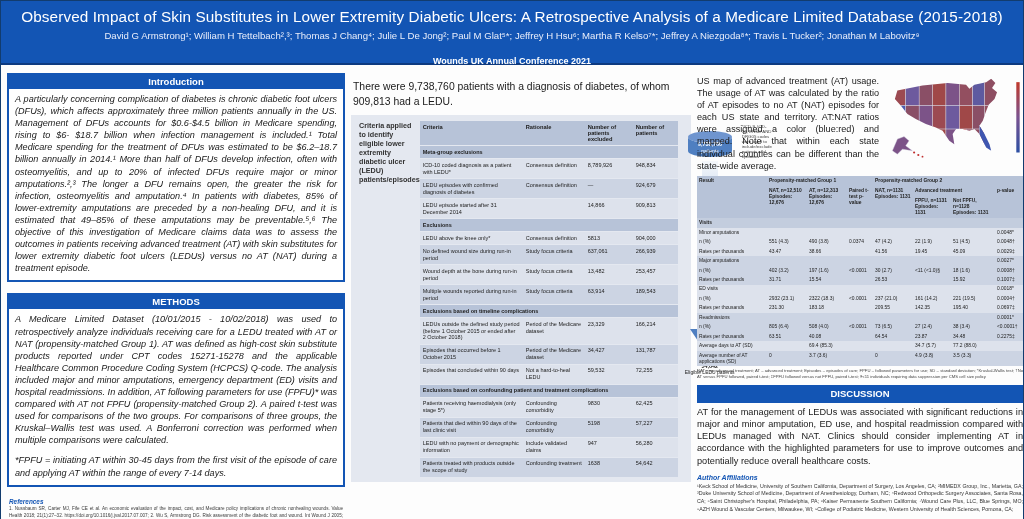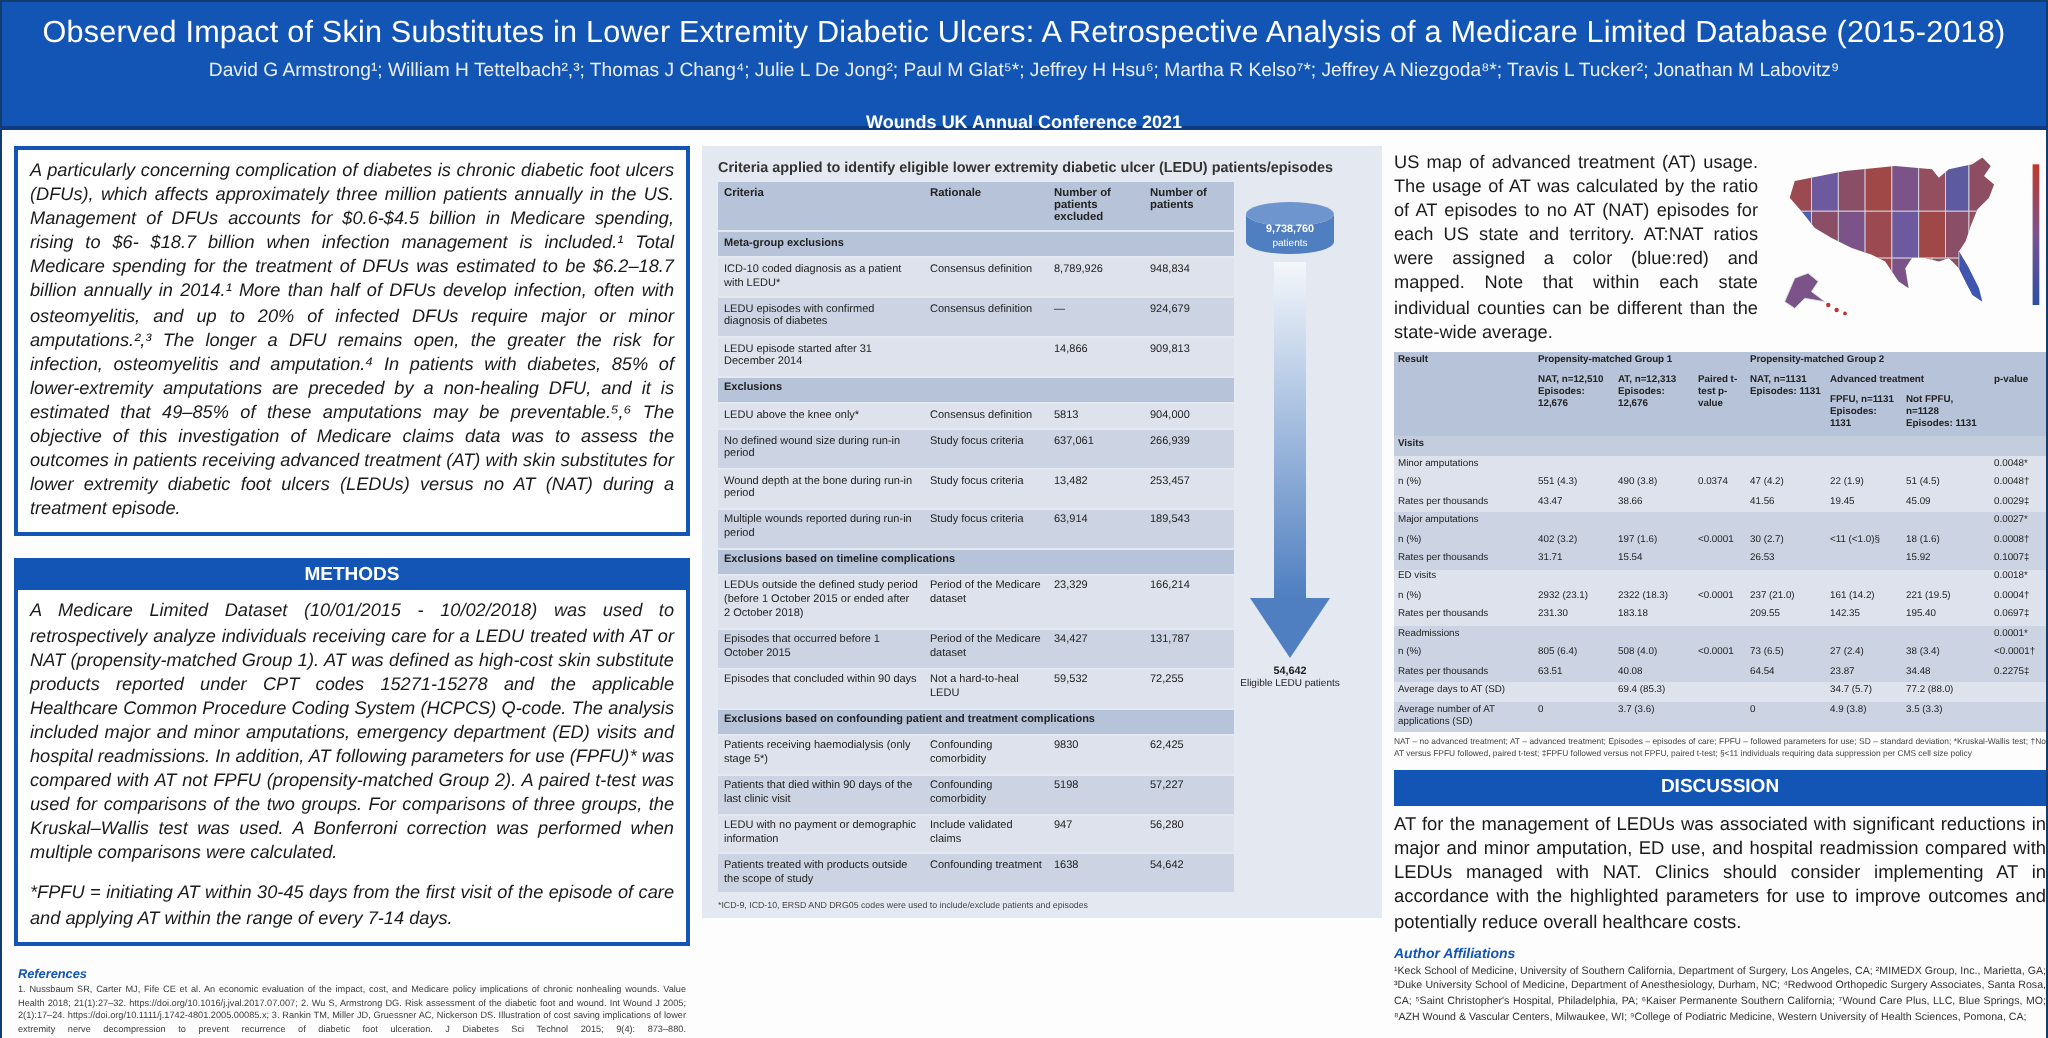--- a/index.html
+++ b/index.html
@@ -22,21 +22,21 @@
   .panel { border:2px solid #1355b4; margin-bottom:11px; background:#fff; }
   .bar { background:#1355b4; color:#fff; font-weight:bold; font-size:9.5px; text-align:center; padding:1px 0 2px 0; }
   .panel .body { padding:4px 6px 6px 6px; font-size:9.1px; line-height:1.33; text-align:justify;font-style:italic; }
   .plainbar { background:#1355b4; color:#fff; font-weight:bold; font-size:9.5px; text-align:center; padding:1px 0 2px 0; border:2px solid #1355b4; }
 
   .refs-h { color:#1355b4; font-weight:bold; font-style:italic; font-size:6.4px; margin:2px 0 1px 2px; }
   .refs-b { font-size:4.6px; line-height:1.5; color:#3a3a3a; text-align:justify; padding:0 2px; }
 
   
   .res-intro { font-size:10.4px; line-height:1.45; margin:6px 2px 6px 2px; }
-  .figure { background:#e4e8f0; padding:6px 18px 4px 8px; display:flex; flex-direction:column; }
+  .figure { background:#e4e8f0; padding:6px 18px 4px 8px; display:flex; }
   .fig-cap { font-size:7.2px; font-weight:bold; color:#333; margin-bottom:3px; }
   .fig-flex { display:flex; }
   .crit-table { border-collapse:collapse; width:258px; table-layout:fixed; }
   .crit-table th { background:#b7c3d8; font-size:5.7px; font-weight:bold; text-align:left; padding:3px 3px; vertical-align:top; color:#222; }
   .crit-table td { font-size:5.5px; padding:2.6px 3px; vertical-align:top; line-height:1.25; color:#222; }
   .crit-table .row-section td { background:#b7c3d8; font-weight:bold; }
   .crit-table .band-a td { background:#dde2ec; }
   .crit-table .band-b td { background:#ccd4e3; }
   .crit-table tr { border-bottom:1px solid #e4e8f0; }
   .fig-foot { font-size:4.4px; color:#444; margin-top:3px; }
@@ -69,34 +69,36 @@
   <div class="hdr">
     <div class="title">Observed Impact of Skin Substitutes in Lower Extremity Diabetic Ulcers: A Retrospective Analysis of a Medicare Limited Database (2015-2018)</div>
     <div class="authors">David G Armstrong¹; William H Tettelbach²,³; Thomas J Chang⁴; Julie L De Jong²; Paul M Glat⁵*; Jeffrey H Hsu⁶; Martha R Kelso⁷*; Jeffrey A Niezgoda⁸*; Travis L Tucker²; Jonathan M Labovitz⁹</div>
     <div class="conf">Wounds UK Annual Conference 2021</div>
   </div>
 
   <div class="cols">
 
     <div class="col-left">
       <div class="panel">
+        <div class="bar">Introduction</div>
         <div class="body">A particularly concerning complication of diabetes is chronic diabetic foot ulcers (DFUs), which affects approximately three million patients annually in the US. Management of DFUs accounts for $0.6-$4.5 billion in Medicare spending, rising to $6- $18.7 billion when infection management is included.¹ Total Medicare spending for the treatment of DFUs was estimated to be $6.2–18.7 billion annually in 2014.¹ More than half of DFUs develop infection, often with osteomyelitis, and up to 20% of infected DFUs require major or minor amputations.²,³ The longer a DFU remains open, the greater the risk for infection, osteomyelitis and amputation.⁴ In patients with diabetes, 85% of lower-extremity amputations are preceded by a non-healing DFU, and it is estimated that 49–85% of these amputations may be preventable.⁵,⁶ The objective of this investigation of Medicare claims data was to assess the outcomes in patients receiving advanced treatment (AT) with skin substitutes for lower extremity diabetic foot ulcers (LEDUs) versus no AT (NAT) during a treatment episode.</div>
       </div>
       <div class="panel">
         <div class="bar">METHODS</div>
         <div class="body">
           <div>A Medicare Limited Dataset (10/01/2015 - 10/02/2018) was used to retrospectively analyze individuals receiving care for a LEDU treated with AT or NAT (propensity-matched Group 1). AT was defined as high-cost skin substitute products reported under CPT codes 15271-15278 and the applicable Healthcare Common Procedure Coding System (HCPCS) Q-code. The analysis included major and minor amputations, emergency department (ED) visits and hospital readmissions. In addition, AT following parameters for use (FPFU)* was compared with AT not FPFU (propensity-matched Group 2). A paired t-test was used for comparisons of the two groups. For comparisons of three groups, the Kruskal–Wallis test was used. A Bonferroni correction was performed when multiple comparisons were calculated.</div>
           <div style="margin-top:8px;">*FPFU = initiating AT within 30-45 days from the first visit of the episode of care and applying AT within the range of every 7-14 days.</div>
         </div>
       </div>
       <div class="refs-h">References</div>
       <div class="refs-b">1. Nussbaum SR, Carter MJ, Fife CE et al. An economic evaluation of the impact, cost, and Medicare policy implications of chronic nonhealing wounds. Value Health 2018; 21(1):27–32. https://doi.org/10.1016/j.jval.2017.07.007; 2. Wu S, Armstrong DG. Risk assessment of the diabetic foot and wound. Int Wound J 2005; 2(1):17–24. https://doi.org/10.1111/j.1742-4801.2005.00085.x; 3. Rankin TM, Miller JD, Gruessner AC, Nickerson DS. Illustration of cost saving implications of lower extremity nerve decompression to prevent recurrence of diabetic foot ulceration. J Diabetes Sci Technol 2015; 9(4): 873–880. https://doi.org/10.1177/1932296815584796; 4. Lavery LA, Armstrong DG, Wunderlich RP et al. Risk factors for foot infections in individuals with diabetes. Diabetes Care 2006; 29(6):1288– 1293. https://doi.org/10.2337/dc05-2425; 5. Driver VR, de Leon JM. Health economic implications for wound care and limb preservation. J Manag Care Med 2008; 11(1):13–19; 6. Bus SA, van Netten JJ. A shift in priority in diabetic foot care and research: 75% of foot ulcers are preventable. Diabetes Metab Res Rev 2016; 32 Suppl 1:195–200. https://doi.org/10.1002/dmrr.2738</div>
     </div>
 
     <div class="col-mid">
+      <div class="res-intro">There were 9,738,760 patients with a diagnosis of diabetes, of whom 909,813 had a LEDU.</div>
 
       <div class="figure">
         <div class="fig-cap">Criteria applied to identify eligible lower extremity diabetic ulcer (LEDU) patients/episodes</div>
         <div class="fig-flex">
           <table class="crit-table">
             <colgroup>
                 <col style="width:103px">
                 <col style="width:62px">
                 <col style="width:48px">
                 <col style="width:45px">

